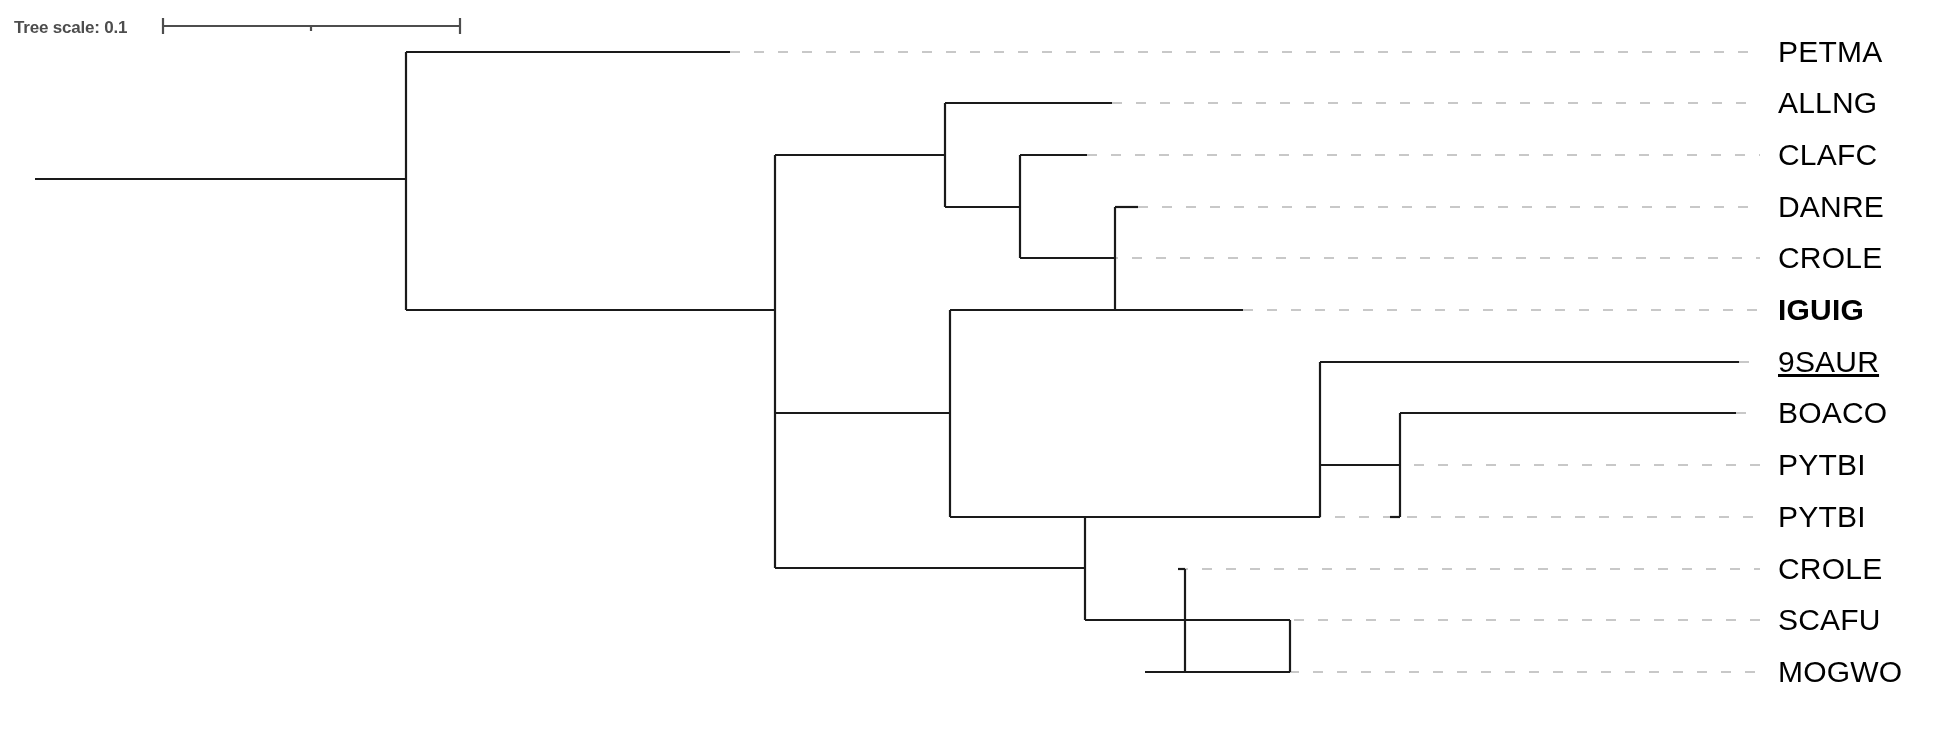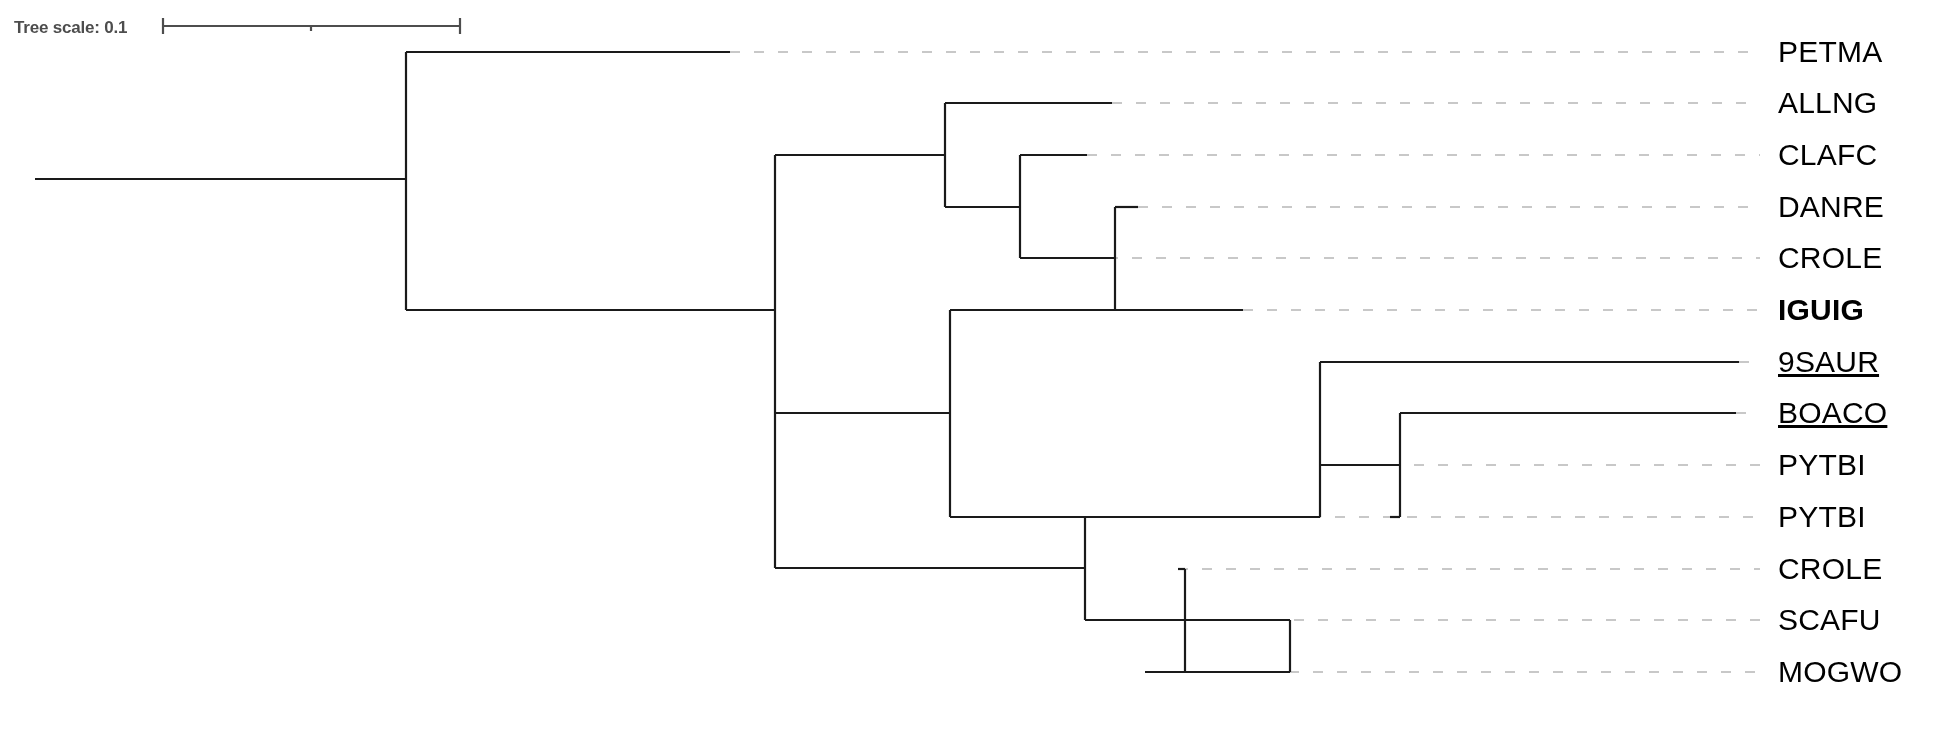--- a/index.html
+++ b/index.html
@@ -133,21 +133,21 @@
   </svg>
 
   <div id="labels-layer">
       <div class="leaf-label" style="left: 1778px; top: 52px;">PETMA</div>
       <div class="leaf-label" style="left: 1778px; top: 103px;">ALLNG</div>
       <div class="leaf-label" style="left: 1778px; top: 155px;">CLAFC</div>
       <div class="leaf-label" style="left: 1778px; top: 207px;">DANRE</div>
       <div class="leaf-label" style="left: 1778px; top: 258px;">CROLE</div>
       <div class="leaf-label" style="left: 1778px; top: 310px; font-weight: bold;">IGUIG</div>
       <div class="leaf-label" style="left: 1778px; top: 362px; text-decoration: underline;">9SAUR</div>
-      <div class="leaf-label" style="left: 1778px; top: 413px; text-decoration: underline;">BOACO</div>
+      <div class="leaf-label" style="left: 1778px; top: 413px;">BOACO</div>
       <div class="leaf-label" style="left: 1778px; top: 465px;">PYTBI</div>
       <div class="leaf-label" style="left: 1778px; top: 517px;">PYTBI</div>
       <div class="leaf-label" style="left: 1778px; top: 569px;">CROLE</div>
       <div class="leaf-label" style="left: 1778px; top: 620px;">SCAFU</div>
       <div class="leaf-label" style="left: 1778px; top: 672px;">MOGWO</div>
     </div>
 
 </div>
 
 </body></html>

